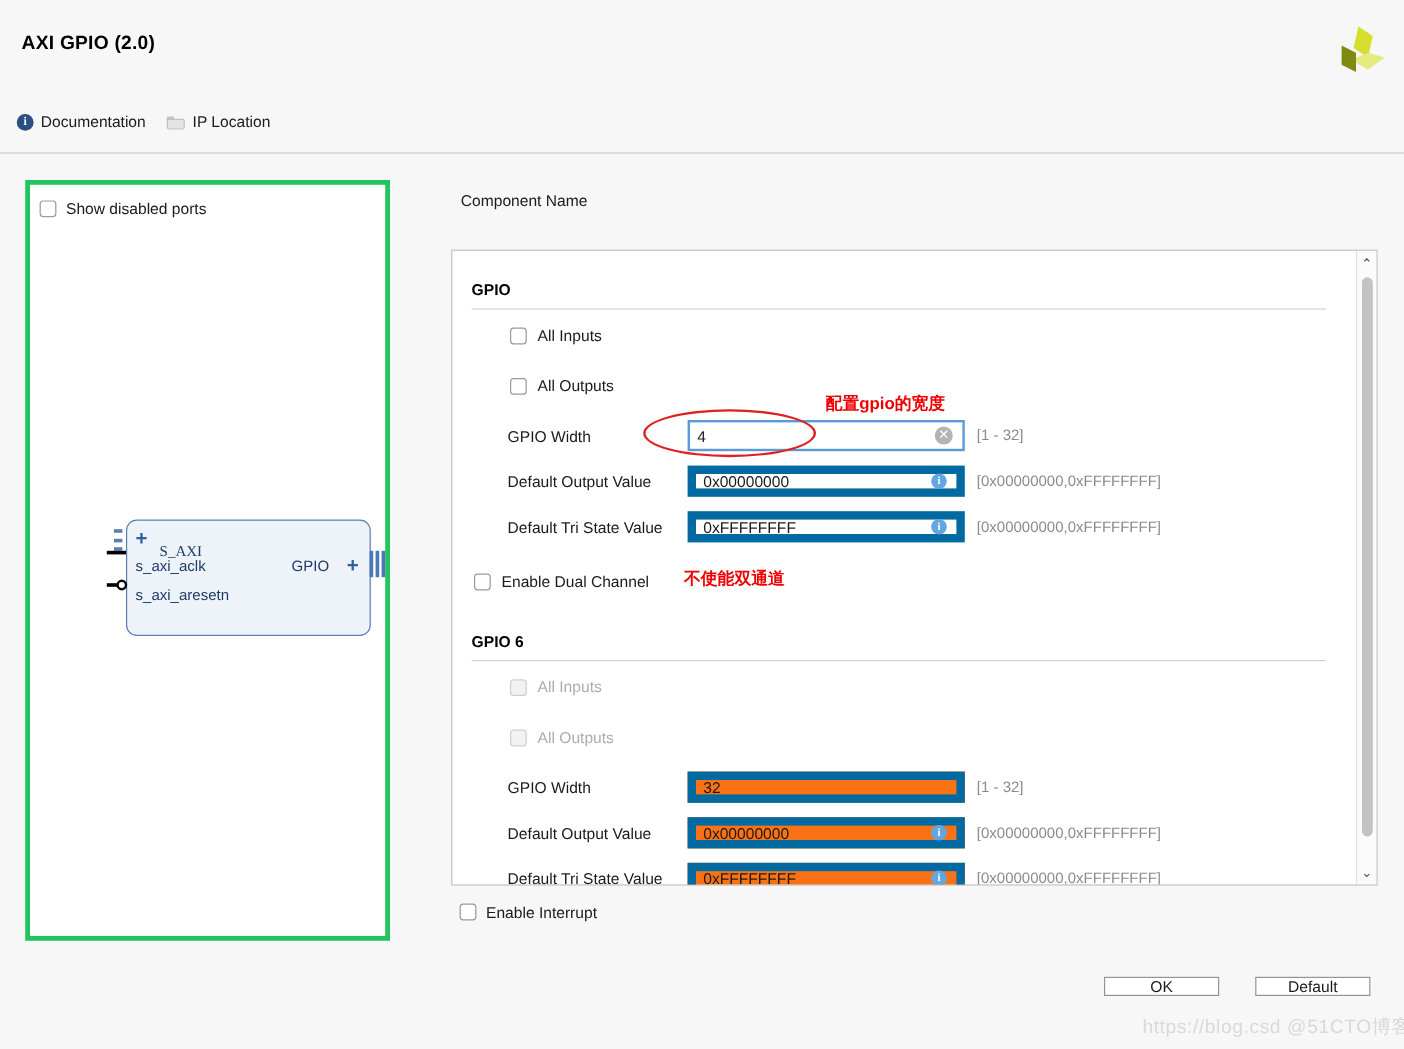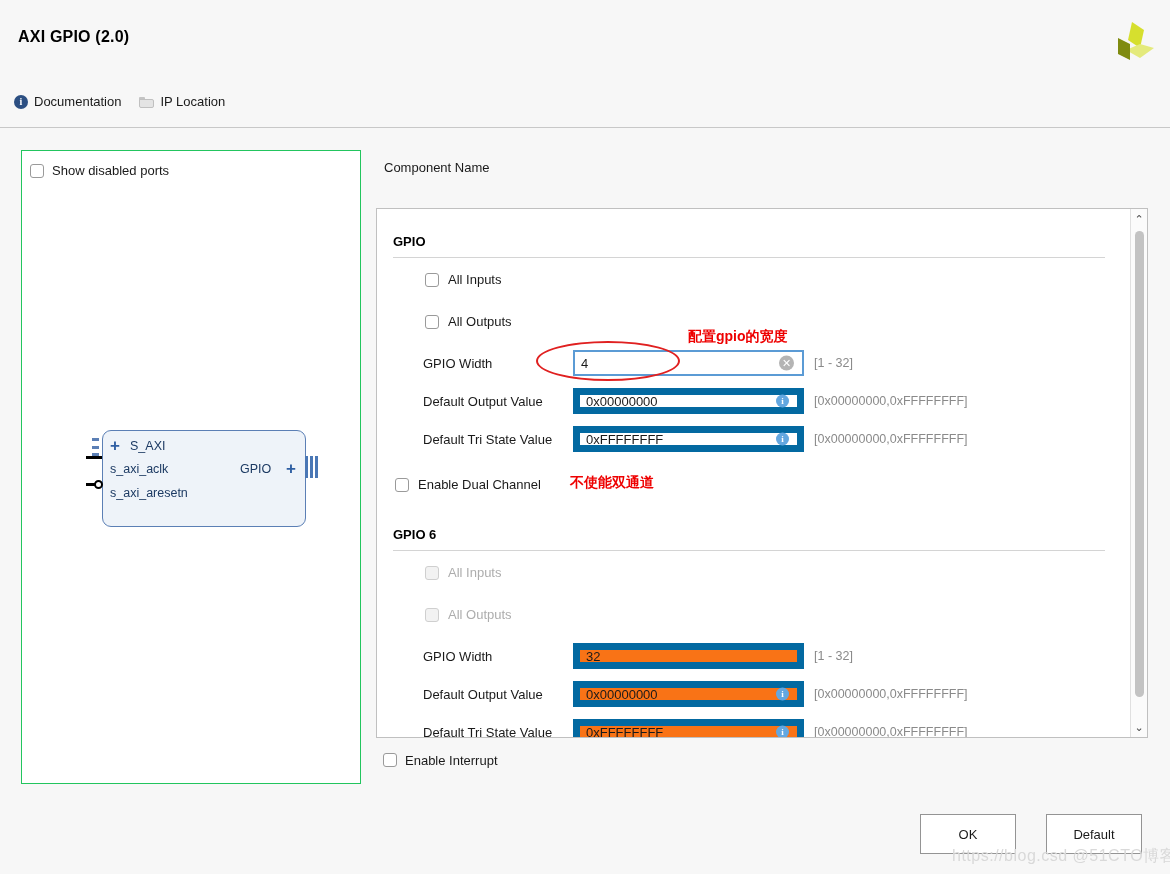--- a/index.html
+++ b/index.html
@@ -88,23 +88,23 @@
     background: #e4e4e4;
     border: 1px solid #c0c0c0;
     box-sizing: border-box;
     border-radius: 0 2px 2px 2px;
   }
 
   
   #preview-panel {
     position: absolute;
     left: 21px; top: 150px;
-    width: 340px; height: 634px;
+    width: 304px; height: 634px;
     background: #ffffff;
-    border: 1px solid #22c55e;
+    border: 4px solid #22c55e;
     box-sizing: border-box;
   }
   #show-disabled-row {
     position: absolute;
     left: 8px; top: 12px;
     display: flex;
     align-items: center;
     gap: 8px;
   }
   .chk {
@@ -375,21 +375,21 @@
 
   
   #enable-interrupt-row {
     position: absolute;
     left: 383px; top: 753px;
     display: flex;
     gap: 8px;
   }
   .btn {
     position: absolute;
-    height: 40px;
+    height: 16px;
     background: #ffffff;
     border: 1px solid #949494;
     box-sizing: border-box;
     display: flex;
     align-items: center;
     justify-content: center;
     font-size: 13px;
     color: #1a1a1a;
     cursor: pointer;
   }
@@ -442,21 +442,21 @@
 
     <div class="bus-dots">
         <i></i>
         <i></i>
         <i></i>
       </div>
     <div class="pin-line" style="top:30px"></div>
     <div class="pin-reset" style="top:54px"></div>
 
     <span class="plus-glyph" style="left:30px; top:11px;">+</span>
-    <span class="pin-label" style="left:50px; top:13px;">S_AXI</span>
+    <span class="pin-label" style="left:50px; top:23px;font-family:Liberation Serif, serif;">S_AXI</span>
     <span class="pin-label" style="left:30px; top:36px;">s_axi_aclk</span>
     <span class="pin-label" style="left:30px; top:60px;">s_axi_aresetn</span>
 
     <span class="pin-label" style="left:160px; top:36px;">GPIO</span>
     <span class="plus-glyph" style="left:206px; top:34px;">+</span>
     <div class="bus-bars" style="left:225px; top:30px;">
         <i></i>
         <i></i>
         <i></i>
       </div>

